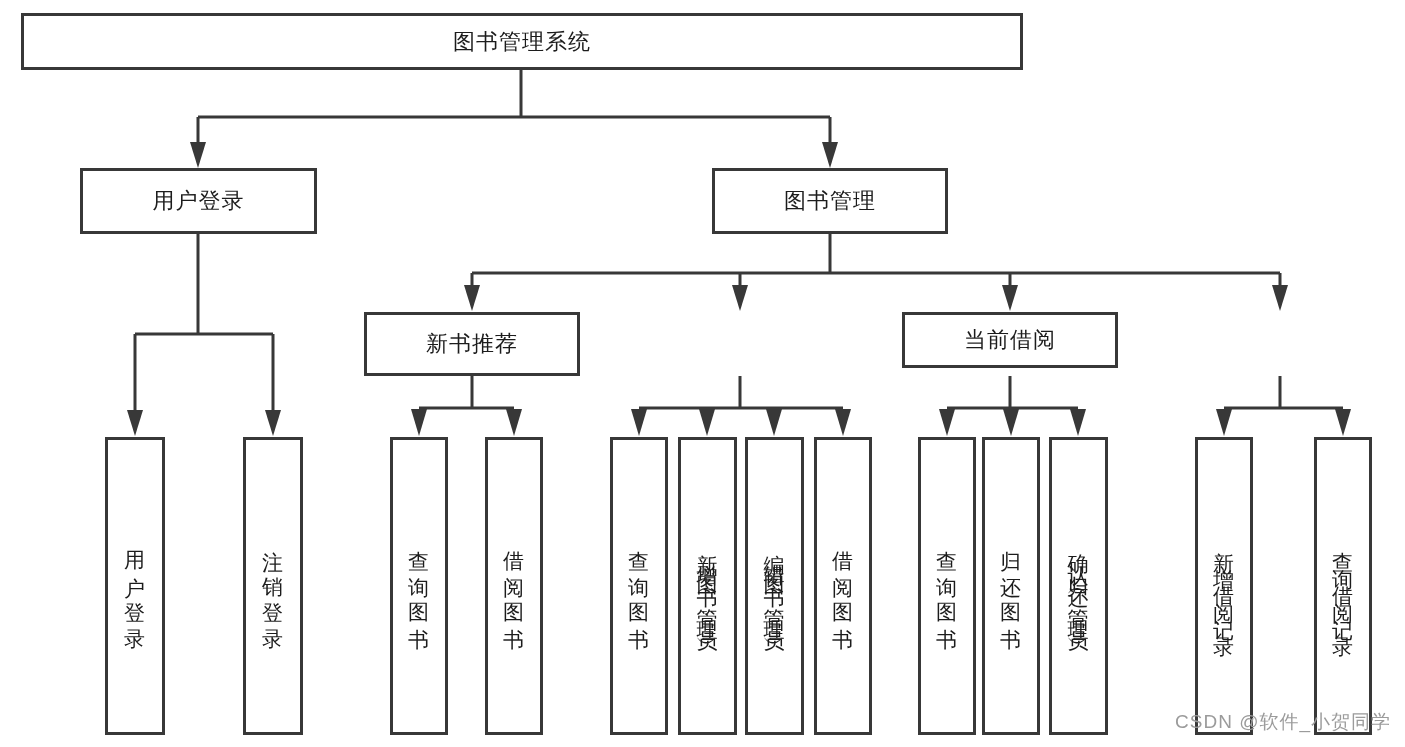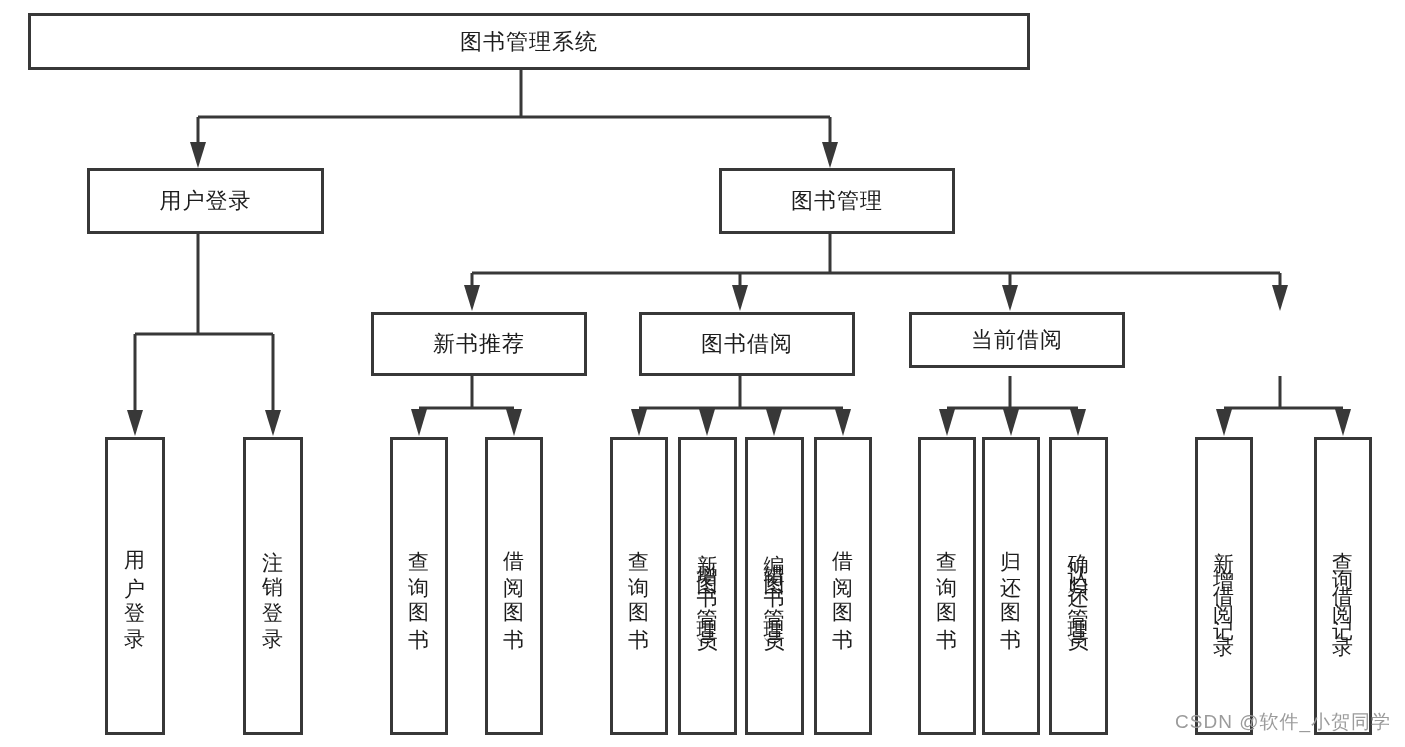--- a/index.html
+++ b/index.html
@@ -4,21 +4,21 @@
 <style>
   html,body{margin:0;padding:0;background:#ffffff;}
   body{width:1405px;height:747px;overflow:hidden;
        font-family:"Liberation Sans",sans-serif;}
   #stage{position:relative;width:1405px;height:747px;background:#ffffff;}
   #wires{position:absolute;left:0;top:0;width:1405px;height:747px;}
   .hnode{
     position:absolute;box-sizing:border-box;
     border:3px solid #383838;background:#ffffff;
     display:flex;align-items:center;justify-content:center;
-    font-size:22px;color:#1c1c1c;letter-spacing:1px;margin-left:7px;
+    font-size:22px;color:#1c1c1c;letter-spacing:1px;
   }
   .vnode{
     position:absolute;box-sizing:border-box;
     border:3px solid #383838;background:#ffffff;
     display:flex;align-items:center;justify-content:center;
     font-size:21px;color:#1c1c1c;
   }
   .vnode span{
     writing-mode:vertical-rl;text-orientation:mixed;
     white-space:nowrap;line-height:1;
@@ -80,23 +80,20 @@
   <div class="hnode" style="left:80px;top:168px;width:237px;height:66px">
     <span>用户登录</span>
   </div>
   <div class="hnode" style="left:364px;top:312px;width:216px;height:64px">
     <span>新书推荐</span>
   </div>
 
   <div class="hnode" style="left:712px;top:168px;width:236px;height:66px">
     <span>图书管理</span>
   </div>
-  <div class="hnode" style="left:632px;top:312px;width:216px;height:64px">
-    <span>图书借阅</span>
-  </div>
   <div class="hnode" style="left:902px;top:312px;width:216px;height:56px">
     <span>当前借阅</span>
   </div>
 
   <div class="vnode" style="left:105px;top:437px;width:60px;height:298px">
     <span style="letter-spacing: 26px;">用户登录</span>
   </div>
   <div class="vnode" style="left:243px;top:437px;width:60px;height:298px">
     <span style="letter-spacing: 26px;">注销登录</span>
   </div>

